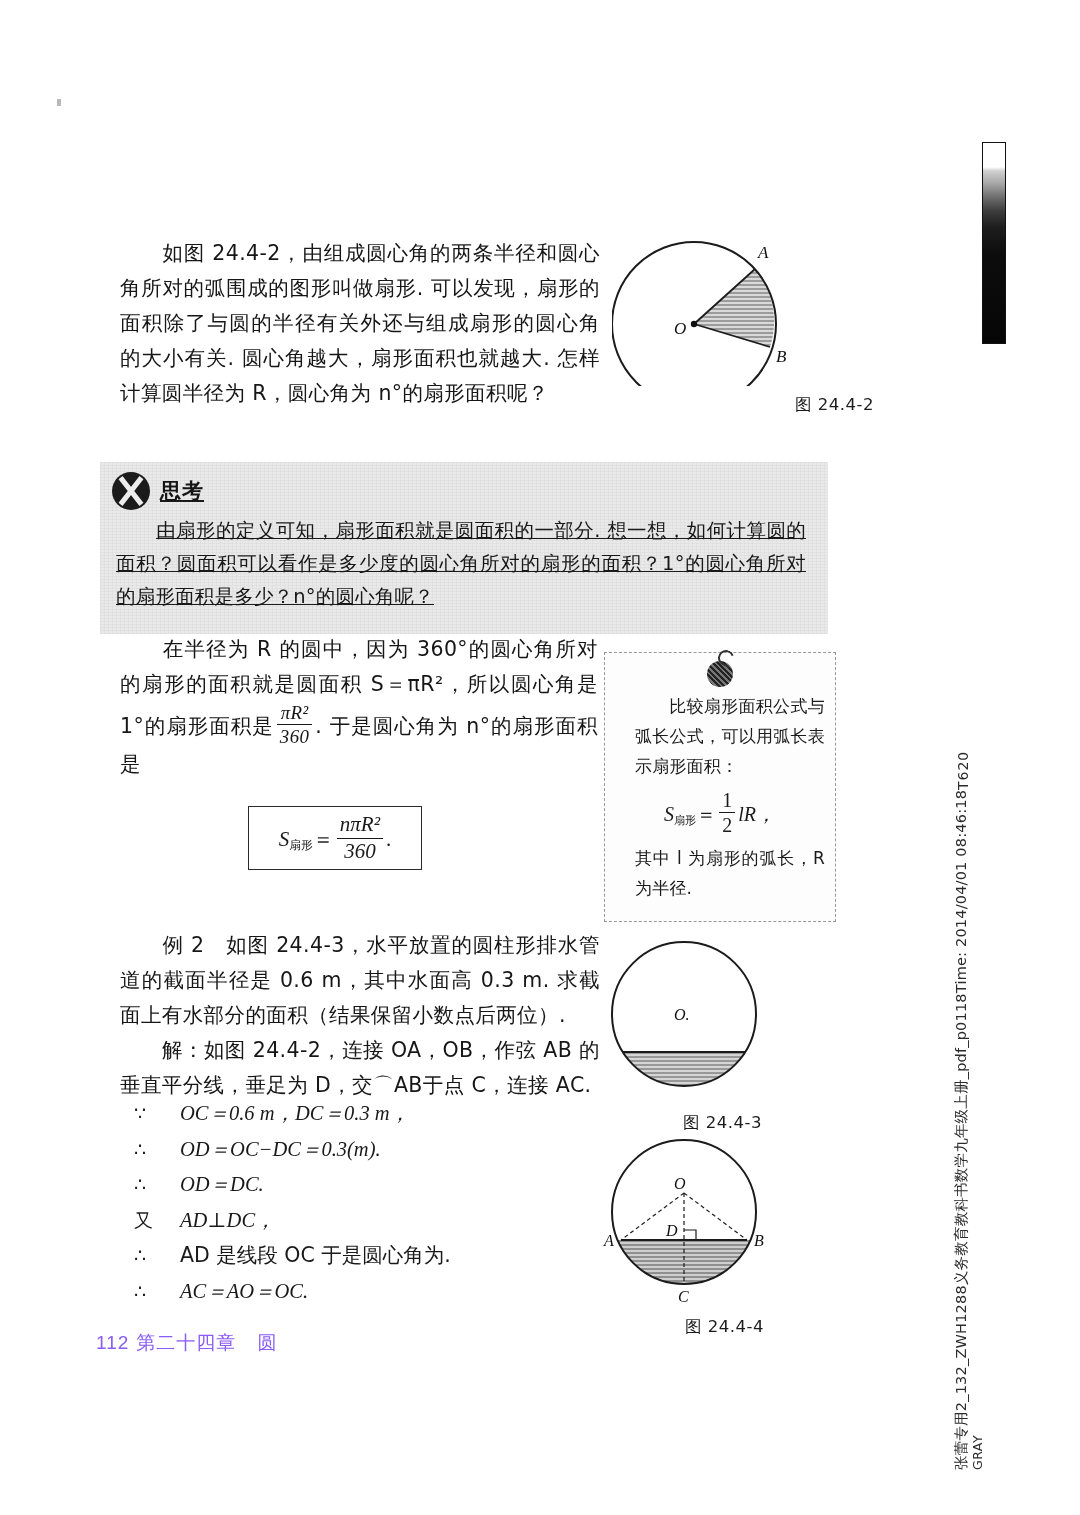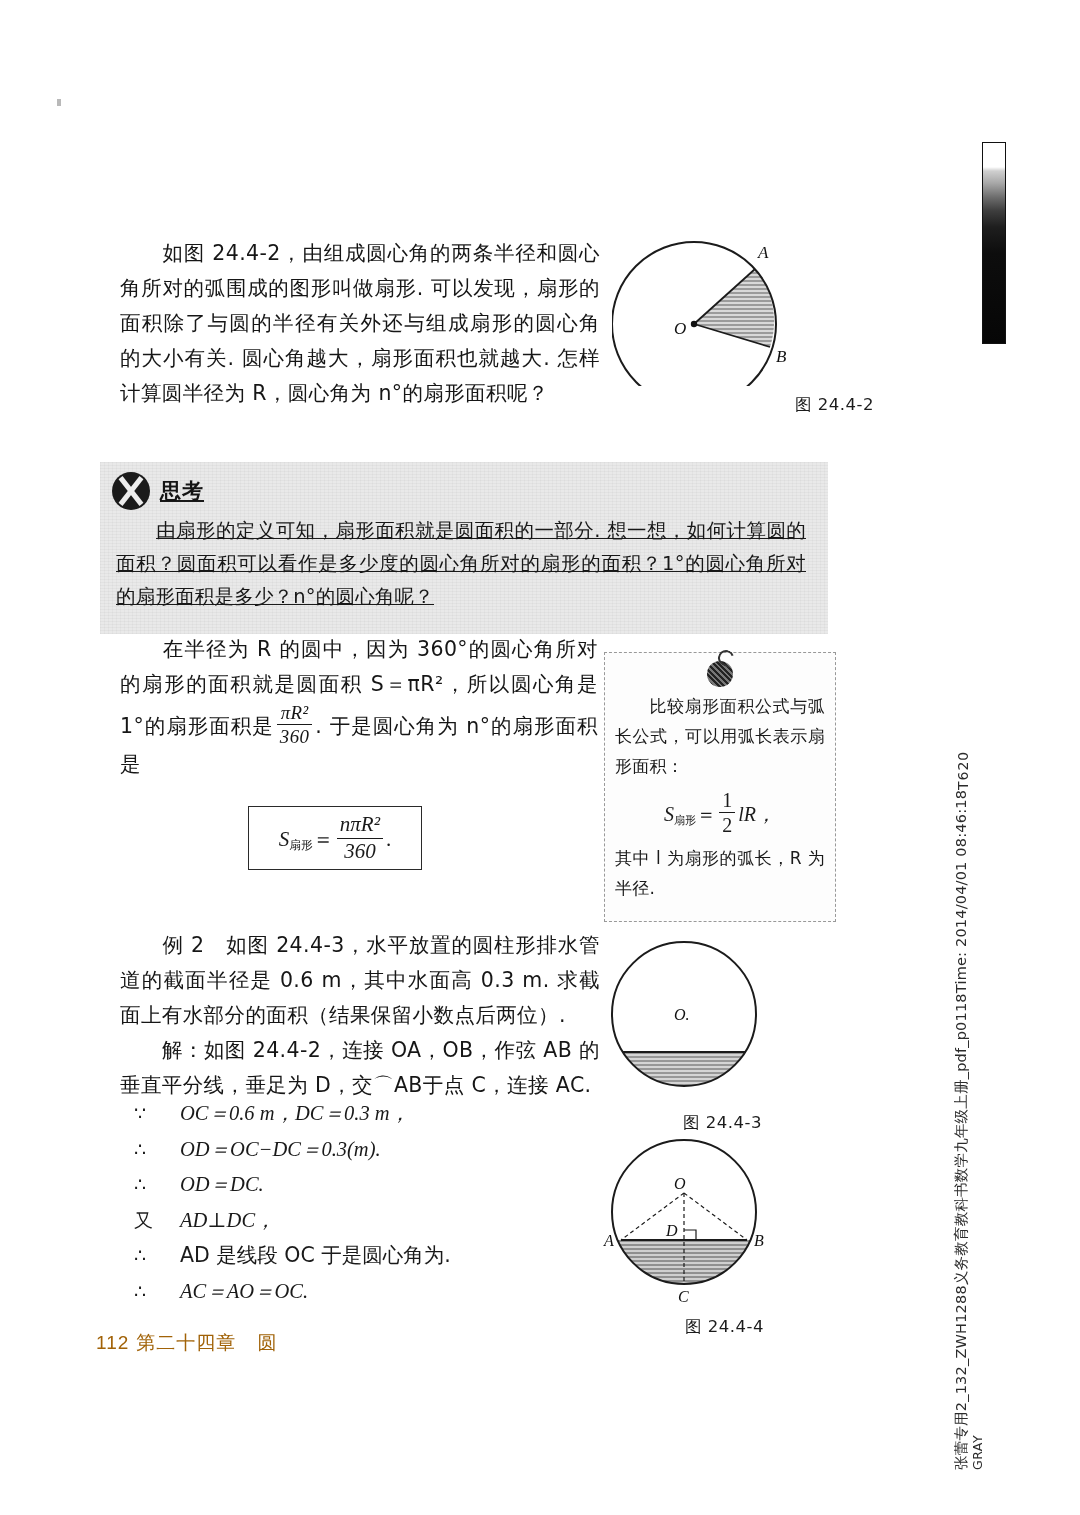--- a/index.html
+++ b/index.html
@@ -111,21 +111,21 @@
   }
   #sidenote .sn-icon::after{
     content:"";position:absolute;left:42%;top:-11px;
     width:12px;height:12px;border:2px solid #333;
     border-radius:50% 50% 0 50%;border-right-color:transparent;
     transform:rotate(25deg);
   }
   #sidenote .sn-text{
     font-family:"DejaVu Sans","Liberation Sans",sans-serif;
     font-size:17px;line-height:30px;color:#1b1b1b;
-    text-align:justify;letter-spacing:.2px;
+    text-align:justify;letter-spacing:.2px;margin-left:20px;
   }
   #sidenote .sn-text .indent{display:inline-block;width:34px;}
   #sidenote .sn-fml{text-align:center;font-size:20px;margin:8px 0 6px 0;
     font-family:"Liberation Serif","DejaVu Serif",serif;}
 
   
   #para-ex2{left:112px;top:928px;width:480px;}
   .ex-label{font-weight:normal;}
 
   
@@ -136,21 +136,21 @@
     font-family:"DejaVu Sans","Liberation Sans",sans-serif;font-size:19px;}
   #prooflist .stmt{flex:1;}
 
   
   #fig2{left:606px;top:936px;width:240px;}
   #fig3{left:594px;top:1136px;width:248px;}
 
   
   #footer{left:96px;top:1330px;
     font-family:"DejaVu Sans","Liberation Sans",sans-serif;
-    font-size:19px;color:#a16207;letter-spacing:1px;}
+    font-size:19px;color:#8b5cf6;letter-spacing:1px;}
   #footer .pg{font-family:"Liberation Sans",sans-serif;}
 
   
   #graystrip{
     left:982px;top:142px;width:22px;height:200px;
     border:1px solid #111;
     background:linear-gradient(180deg,
       #ffffff 0%, #ffffff 12%,
       #cfcfcf 14%, #a8a8a8 20%,
       #6e6e6e 27%, #3d3d3d 34%,

